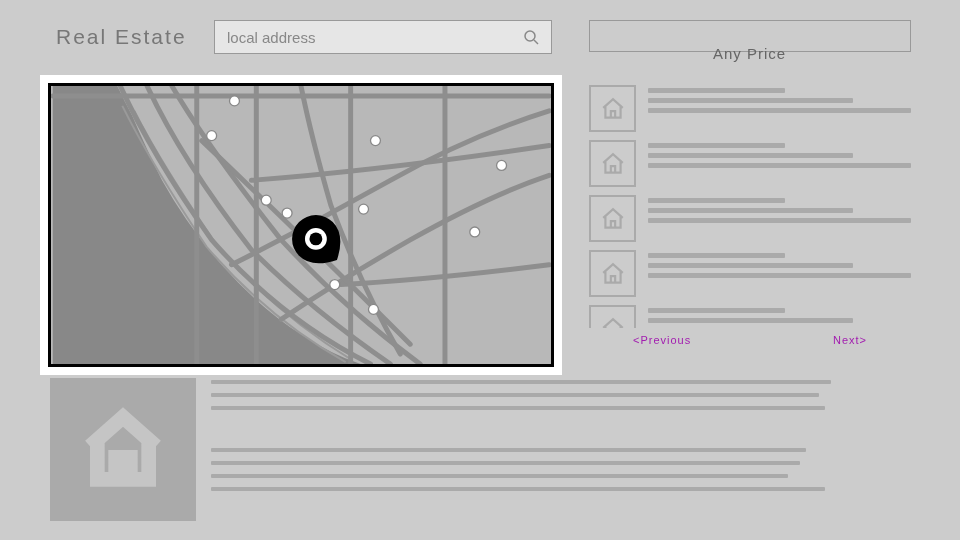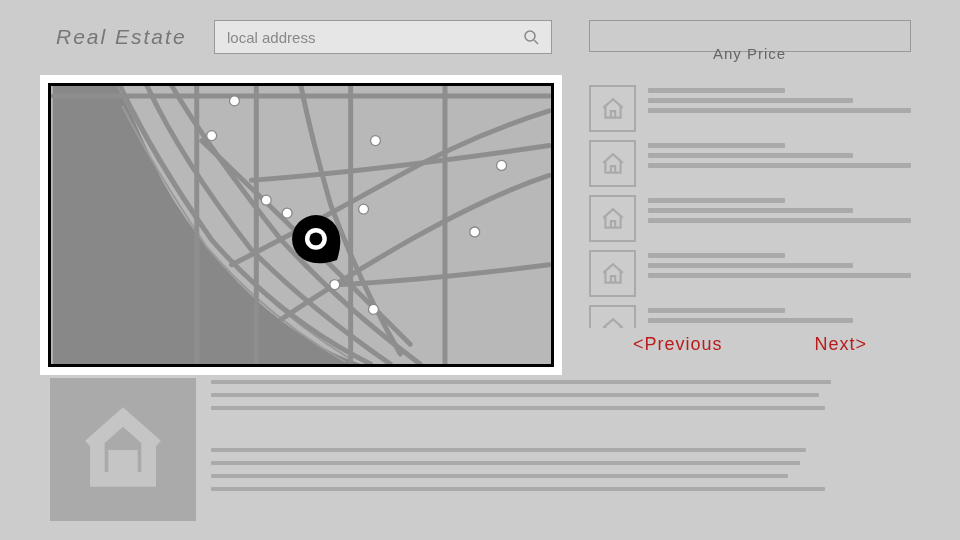--- a/index.html
+++ b/index.html
@@ -1,19 +1,19 @@
 <!DOCTYPE html>
 <html><head>
 <meta charset="utf-8">
 <style>
 * { margin:0; padding:0; box-sizing:border-box; }
 body { width:960px; height:540px; background:#cccccc; font-family:"Segoe UI",Arial,sans-serif; overflow:hidden; position:relative; }
 
 
-.title { position:absolute; left:56px; top:25px; font-size:21px; color:#777; letter-spacing:2px;font-style:italic; }
+.title { position:absolute; left:56px; top:25px; font-size:21px; color:#777; letter-spacing:2px; }
 .search-box { position:absolute; left:214px; top:20px; width:338px; height:32px; border:1px solid #999; background:#e6e6e6; display:flex; align-items:center; padding:16px 12px; }
 .search-box input { flex:1; border:none; background:transparent; outline:none; font-size:15px; color:#555; }
 .search-box input::placeholder { color:#888; }
 .search-box .icon { width:16px; height:16px; stroke:#888; stroke-width:1.5; fill:none; }
 
 .filter-group { position:absolute; left:589px; top:20px; width:322px; height:32px; display:flex; border:1px solid #999; background:#cccccc; }
 .filter-btn { flex:1; display:flex; align-items:center; justify-content:center; font-size:15px; color:#666; letter-spacing:1px; cursor:pointer;margin-top:32px; }
 .filter-btn:first-child { border-right:1px solid #999; }
 
 
@@ -27,21 +27,21 @@
 .thumb { width:47px; height:47px; border:2px solid #aaa; display:flex; align-items:center; justify-content:center; flex-shrink:0; }
 .thumb svg { width:26px; height:26px; stroke:#aaa; stroke-width:2; fill:none; }
 .result-lines { flex:1; display:flex; flex-direction:column; gap:5px; padding-top:3px; }
 .line { height:5px; background:#aaa; border-radius:1px; }
 .line.w1 { width:52%; }
 .line.w2 { width:78%; }
 .line.w3 { width:100%; }
 
 .results-clip { height:243px; overflow:hidden; }
 .pagination { display:flex; justify-content:space-between; padding:6px 44px 0; }
-.pag-btn { font-size:18px; color:#b91c1c; cursor:pointer; letter-spacing:1px; background:none; border:none; font-family:inherit; }
+.pag-btn { font-size:11px; color:#a21caf; cursor:pointer; letter-spacing:1px; background:none; border:none; font-family:inherit; }
 
 
 .detail-thumb { position:absolute; left:50px; top:378px; width:146px; height:143px; background:#aaa; display:flex; align-items:center; justify-content:center; }
 .detail-thumb svg { width:88px; height:88px; stroke:#c5c5c5; stroke-width:4; fill:none; }
 .detail-text { position:absolute; left:211px; top:380px; width:620px; display:flex; flex-direction:column; gap:9px; }
 .detail-text .gap { height:20px; }
 .dline { height:4px; background:#aaa; border-radius:1px; }
 .dline.a{width:100%} .dline.b{width:98%} .dline.c{width:99%} .dline.d{width:96%} .dline.e{width:95%} .dline.f{width:93%} .dline.g{width:99%}
 </style>
 </head>

